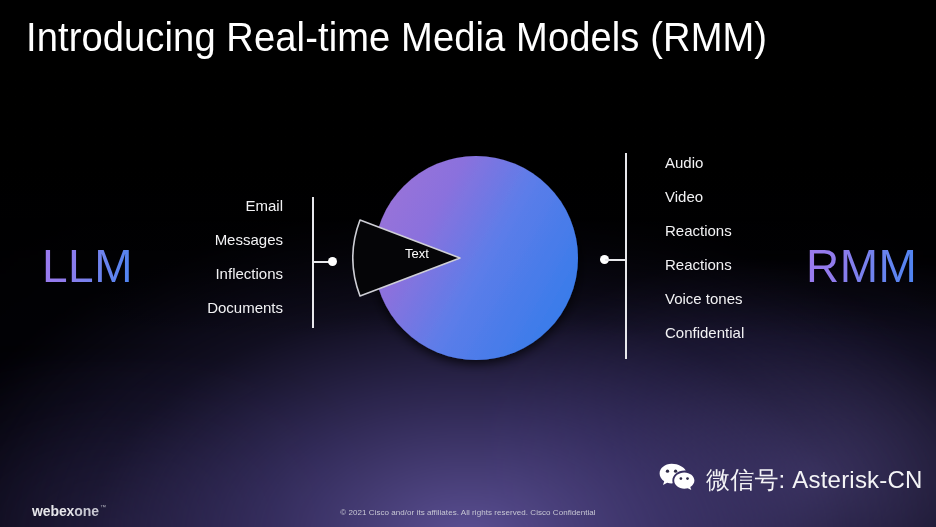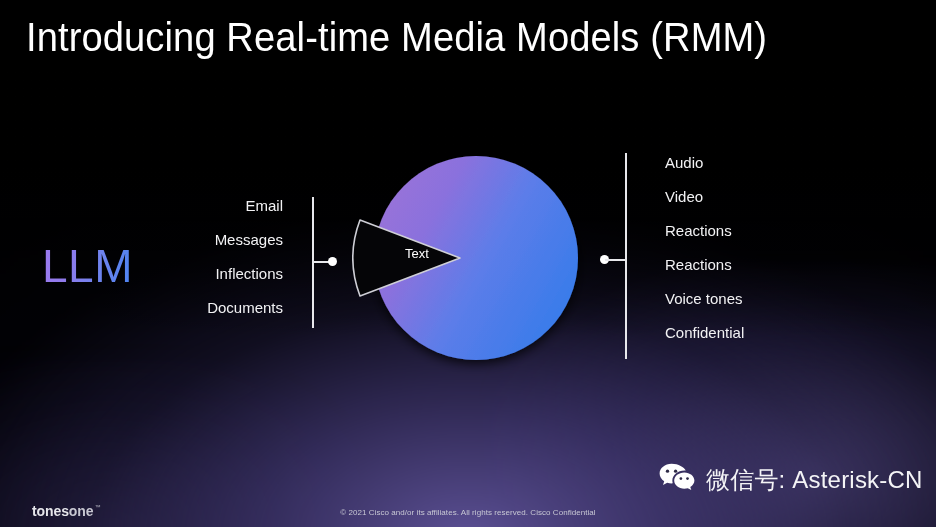--- a/index.html
+++ b/index.html
@@ -267,20 +267,21 @@
 
   <div class="list" id="right-list">
     <div class="item">Audio</div>
     <div class="item">Video</div>
     <div class="item">Reactions</div>
     <div class="item">Reactions</div>
     <div class="item">Voice tones</div>
     <div class="item">Confidential</div>
   </div>
 
+  <div class="acronym" id="rmm">RMM</div>
 
   <div id="watermark">
     <span>
       <svg width="36" height="30" viewBox="0 0 36 30" xmlns="http://www.w3.org/2000/svg">
 
         <path d="M12.6 0.8 C5.9 0.8 0.6 5.2 0.6 10.6 c0 3.1 1.8 5.9 4.6 7.7 l-1.2 3.7 4.2 -2.2
                  c1.4 0.4 2.9 0.6 4.4 0.6 0.4 0 0.8 0 1.2 -0.05 -0.3 -0.9 -0.45 -1.8 -0.45 -2.8
                  0 -5.6 5.4 -10.1 12.1 -10.1 0.45 0 0.9 0.02 1.3 0.07 C25.1 4.3 19.5 0.8 12.6 0.8 Z" fill="#ffffff"></path>
         <circle cx="8.5" cy="8.2" r="1.65" fill="#2e2a46"></circle>
         <circle cx="16.6" cy="8.2" r="1.65" fill="#2e2a46"></circle>
@@ -288,20 +289,20 @@
         <path d="M35.4 17.6 c0 -4.5 -4.5 -8.1 -10.1 -8.1 -5.6 0 -10.1 3.6 -10.1 8.1 0 4.5 4.5 8.1 10.1 8.1
                  1.2 0 2.4 -0.17 3.5 -0.48 l3.5 1.9 -1 -3.1 c2.5 -1.5 4.1 -3.8 4.1 -6.4 Z" fill="#ffffff"></path>
         <circle cx="21.9" cy="15.6" r="1.35" fill="#2e2a46"></circle>
         <circle cx="28.5" cy="15.6" r="1.35" fill="#2e2a46"></circle>
       </svg>
     </span>
     <span class="wm-text">微信号: Asterisk-CN</span>
   </div>
 
   <div id="brand">
-    <span class="b-bold">tones</span>
+    <span class="b-bold">webex</span>
     <span class="b-light">one</span>
     <span class="b-tm">™</span>
   </div>
 
   <div id="copyright">© 2021 Cisco and/or its affiliates. All rights reserved. Cisco Confidential</div>
 
 </div>
 
 </body></html>

